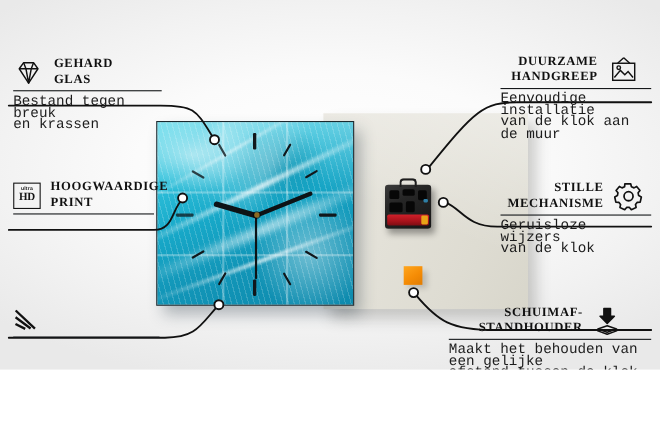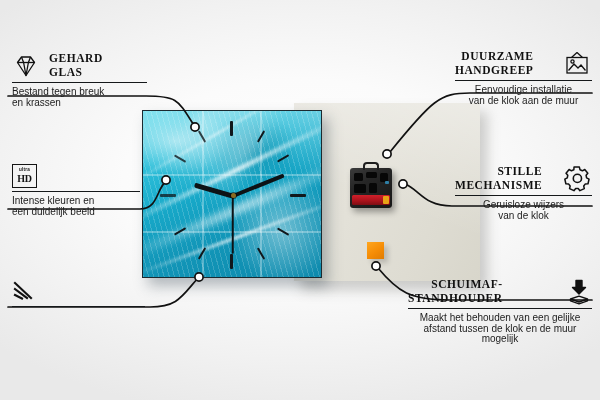--- a/index.html
+++ b/index.html
@@ -3,21 +3,21 @@
 <meta charset="utf-8">
 <style>
   * { box-sizing: border-box; margin: 0; padding: 0; }
   html, body {
     width: 600px; height: 400px;
     overflow: hidden;
     font-family: "Liberation Serif", serif;
   }
   #stage {
     position: relative;
-    width: 600px; height: 400px;
+    width: 600px; height: 336px;
     background:
       radial-gradient(ellipse 70% 60% at 50% 45%, #ffffff 0%, #fbfbfb 42%, #f2f2f2 72%, #e9e9e9 100%);
     overflow: hidden;
   }
 
   
   #scene { position: absolute; inset: 0; }
 
   .wall-panel {
     position: absolute;
@@ -91,35 +91,35 @@
     background: linear-gradient(145deg,#ffa61e 0%, #f58c05 55%, #e07c02 100%);
     box-shadow: 4px 4px 5px rgba(0,0,0,.17);
   }
 
   
   #callouts { position:absolute; inset:0; }
 
   
   .label { position:absolute; }
   .lbl-head { display:flex; align-items:center; gap:9px; }
-  .lbl-head.right { justify-content:space-between; }
+  .lbl-head.right { justify-content:center; }
   .title {
     font-family:"Liberation Serif", serif;
     font-weight:700; font-size:11.5px; line-height:13.5px;
     letter-spacing:.55px; color:#101010; text-transform:uppercase;
     white-space:pre-line;
   }
   .title.ta-right { text-align:right; }
   .rule { height:1.3px; background:#15181a; margin:3px 0 4px; }
   .desc {
-    font-family:Liberation Sans, sans-serif;
-    font-size:10px; line-height:10.6px; color:#1c1c1c;
+    font-family:Liberation Mono, monospace;
+    font-size:13px; line-height:10.6px; color:#1c1c1c;
     white-space:pre-line;
   }
-  .desc.ta-right { text-align:center; }
+  .desc.ta-right { text-align:left; }
   .ico { flex: 0 0 auto; display:block; }
   .hdbox {
     width:25px; height:24px; border:1.5px solid #141414;
     display:flex; flex-direction:column; align-items:center; justify-content:center;
     line-height:1;
   }
   .hd-ultra { font-family:"Liberation Sans", sans-serif; font-size:4.6px; font-weight:700; letter-spacing:.2px; color:#141414; }
   .hd-hd { font-family:Liberation Serif, serif; font-size:10px; font-weight:700; letter-spacing:-.3px; color:#141414; margin-top:.5px; }
 </style>
 </head>
@@ -220,24 +220,24 @@
     <div class="desc">Bestand tegen breuk
 en krassen</div>
   </div>
 
   <div class="label" style="left:12px; top:164px; width:128px;">
     <div class="lbl-head">
       <div class="hdbox ico">
         <span class="hd-ultra">ultra</span>
         <span class="hd-hd">HD</span>
       </div>
-    </div>
-    <div class="rule"></div>
-    <div class="desc">Intense kleuren en
-een duidelijk beeld</div>
+      <div class="title">HOOGWAARDIGE
+PRINT</div>
+    </div>
+    <div class="rule"></div>
   </div>
 
   <div class="label" style="left:12px; top:281px; width:133px;">
     <div class="lbl-head">
       <svg class="ico" width="28" height="22" viewBox="0 0 28 22">
         <g stroke="#111" stroke-width="2.1" fill="none" stroke-linecap="square">
           <path d="M3,2 L19,17"></path>
           <path d="M3,8 L15,17"></path>
           <path d="M3,14 L10,17.5"></path>
         </g>

